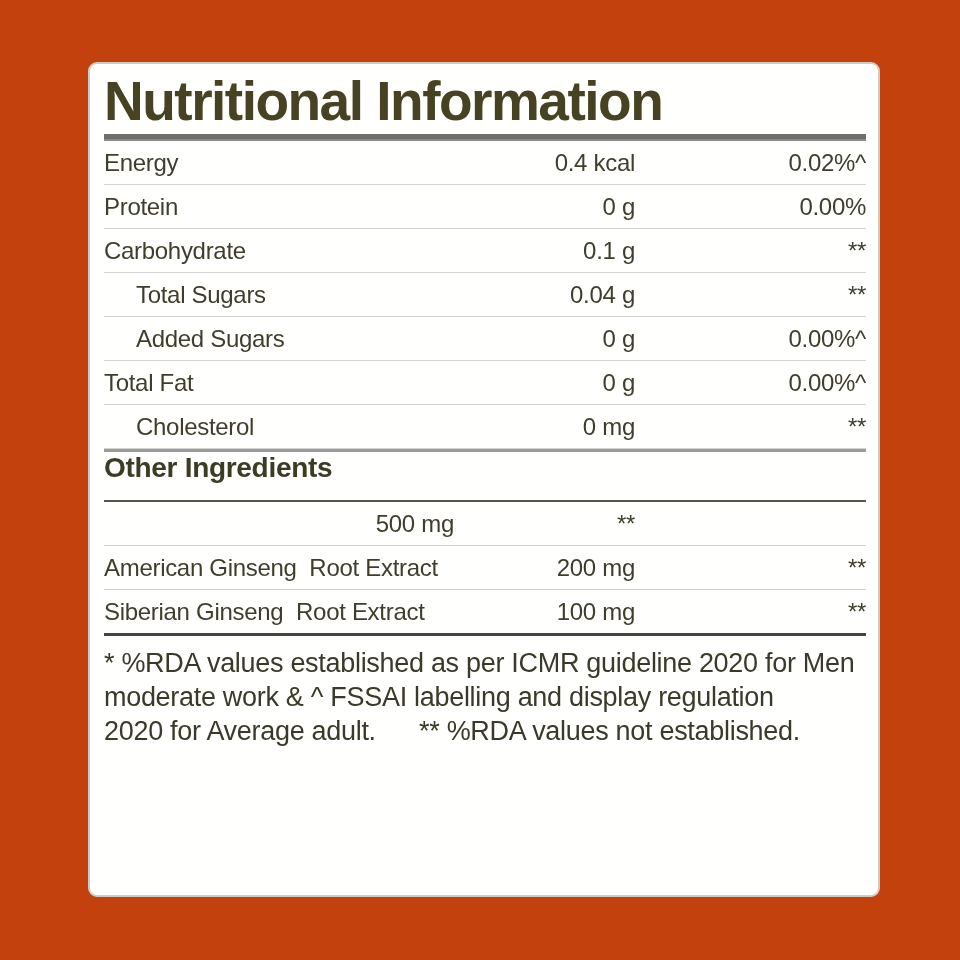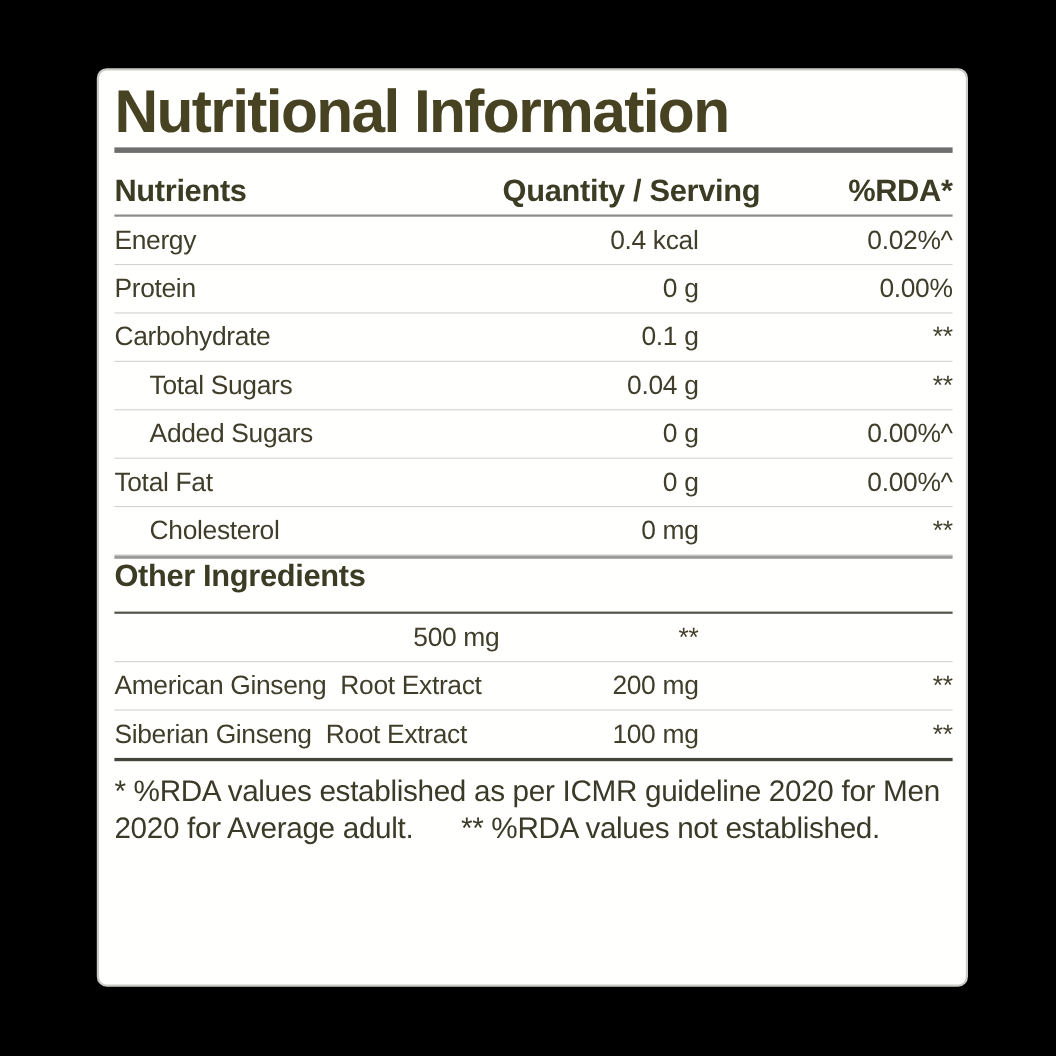--- a/index.html
+++ b/index.html
@@ -8,21 +8,21 @@
     background: #ffffff;
     width: 960px;
     height: 960px;
     font-family: "Liberation Sans", sans-serif;
     -webkit-font-smoothing: antialiased;
   }
   .stage {
     position: relative;
     width: 960px;
     height: 960px;
-    background: #000000;
+    background: #c2410c;
     overflow: hidden;
   }
   .card {
     position: absolute;
     left: 88px;
     top: 62px;
     width: 792px;
     height: 835px;
     box-sizing: border-box;
     border: 2px solid #cbcbc8;
@@ -108,25 +108,20 @@
 <body>
 
 <div class="stage">
   <div class="card">
 
     <h1 class="title">Nutritional Information</h1>
 
 
     <div class="rule rule-heavy"></div>
 
-    <div class="thead">
-      <span class="name">Nutrients</span>
-      <span class="qty">Quantity / Serving</span>
-      <span class="rda">%RDA*</span>
-    </div>
 
     <div class="rule rule-header"></div>
 
     <div class="trow">
       <span class="name">Energy</span>
       <span class="qty">0.4 kcal</span>
       <span class="rda">0.02%^</span>
     </div>
     <div class="sep"></div>
 
@@ -197,17 +192,18 @@
     <div class="trow">
       <span class="name">Siberian Ginseng  Root Extract</span>
       <span class="qty">100 mg</span>
       <span class="rda">**</span>
     </div>
 
     <div class="rule rule-dark"></div>
 
     <div class="footnote">
       <div class="footnote-line">* %RDA values established as per ICMR guideline 2020 for Men</div>
+      <div class="footnote-line">moderate work &amp; ^ FSSAI labelling and display regulation</div>
       <div class="footnote-line">2020 for Average adult.      ** %RDA values not established.</div>
     </div>
 
   </div>
 </div>
 
 </body></html>

